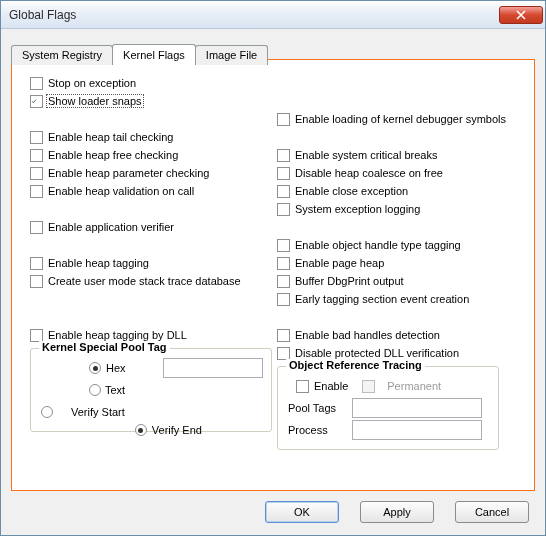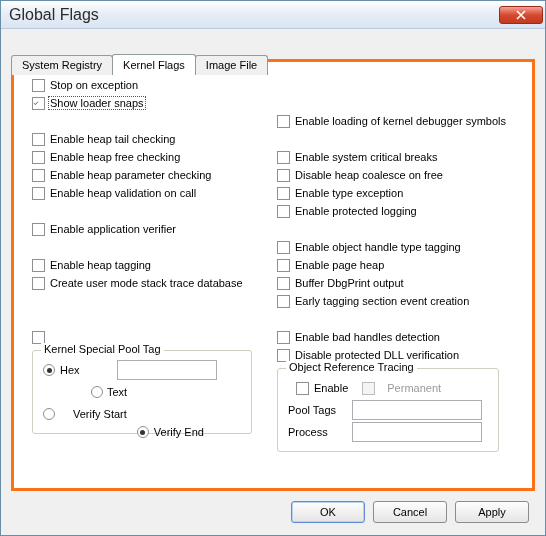--- a/index.html
+++ b/index.html
@@ -24,21 +24,21 @@
     height: 28px;
     background: linear-gradient(to bottom, #fdfeff, #e6edf6 50%, #dae5f2);
     border-bottom: 1px solid #b7c8dd;
     display: flex;
     align-items: center;
     padding: 0 2px 0 8px;
   }
   .titlebar .title {
     flex: 1;
     color: #2b2b2b;
-    font-size: 16px;
+    font-size: 12px;
   }
   .close-btn {
     width: 44px;
     height: 18px;
     background: linear-gradient(to bottom, #f4a09a, #d5492f 50%, #c13a21);
     border: 1px solid #9a2a16;
     border-radius: 3px;
     display: flex;
     align-items: center;
     justify-content: center;
@@ -49,21 +49,21 @@
   .client {
     flex: 1;
     padding: 10px 10px 8px 10px;
     background: #f0f0f0;
     display: flex;
     flex-direction: column;
   }
   .tabstrip {
     display: flex;
     position: relative;
-    top: 16px;
+    top: 6px;
     z-index: 2;
   }
   .tab {
     padding: 3px 10px 4px 10px;
     border: 1px solid #919b9c;
     border-bottom: none;
     background: #f0f0f0;
     margin-right: -1px;
     border-radius: 3px 3px 0 0;
     cursor: default;
@@ -72,21 +72,21 @@
   .tab.active {
     background: #fff;
     position: relative;
     z-index: 3;
     padding-top: 4px;
     margin-top: -1px;
   }
   .tabpanel {
     flex: 1;
     background: #fff;
-    border: 3px solid #f97316;
+    border: 1px solid #f97316;
     padding: 14px 10px 10px 18px;
     position: relative;
   }
   .cols {
     display: flex;
     gap: 0;
   }
   .col { width: 50%; }
   .col.right { padding-left: 0px; }
   .row {
@@ -133,20 +133,21 @@
     padding: 8px 8px 8px 10px;
     position: relative;
   }
   .groupbox > .legend {
     position: absolute;
     top: -8px;
     left: 8px;
     background: #fff;
     padding: 0 3px;
     color: #000;
+    font-weight: bold;
   }
   .radio {
     width: 12px;
     height: 12px;
     border: 1px solid #8e8f8f;
     border-radius: 50%;
     background: #fff;
     display: inline-flex;
     align-items: center;
     justify-content: center;
@@ -181,20 +182,21 @@
   .btn {
     min-width: 74px;
     height: 22px;
     border: 1px solid #8b8b8b;
     background: linear-gradient(to bottom, #fdfdfd, #e5e5e5);
     border-radius: 3px;
     display: flex;
     align-items: center;
     justify-content: center;
     cursor: default;
+    margin-left: 13px;
   }
   .btn.default {
     border-color: #5f8dd3;
     box-shadow: 0 0 0 1px #b7d3f2 inset;
   }
   fieldset { margin: 0; }
 </style>
 </head>
 <body>
 
@@ -259,26 +261,27 @@
             <label class="lbl">Enable heap tagging</label>
           </div>
           <div class="row">
             <span class="cb"></span>
             <label class="lbl">Create user mode stack trace database</label>
           </div>
           <div class="spacer"></div>
           <div class="spacer"></div>
           <div class="row">
             <span class="cb"></span>
+            <label class="lbl">Enable heap tagging by DLL</label>
           </div>
 
           <fieldset class="groupbox" style="width:220px;">
             <span class="legend">Kernel Special Pool Tag</span>
             <div class="gb-row">
-              <div style="display:flex;align-items:center;gap:5px;width:68px;">
+              <div style="display:flex;align-items:center;gap:5px;width:68px;margin-left:48px;">
                 <span class="radio checked"></span>
                 <label class="lbl">Hex</label>
               </div>
               <input class="textinput" style="width: 100px;" value="">
             </div>
             <div class="gb-row">
               <div style="display:flex;align-items:center;gap:4px;width:68px;padding-left:48px;">
                 <span class="radio"></span>
                 <label class="lbl">Text</label>
               </div>
@@ -307,25 +310,25 @@
           <div class="row">
             <span class="cb"></span>
             <label class="lbl">Enable system critical breaks</label>
           </div>
           <div class="row">
             <span class="cb"></span>
             <label class="lbl">Disable heap coalesce on free</label>
           </div>
           <div class="row">
             <span class="cb"></span>
-            <label class="lbl">Enable type exception</label>
-          </div>
-          <div class="row">
-            <span class="cb"></span>
-            <label class="lbl">Enable protected logging</label>
+            <label class="lbl">Enable close exception</label>
+          </div>
+          <div class="row">
+            <span class="cb"></span>
+            <label class="lbl">System exception logging</label>
           </div>
           <div class="spacer"></div>
           <div class="row">
             <span class="cb"></span>
             <label class="lbl">Enable object handle type tagging</label>
           </div>
           <div class="row">
             <span class="cb"></span>
             <label class="lbl">Enable page heap</label>
           </div>
@@ -367,17 +370,17 @@
               <label class="lbl" style="width:58px;">Process</label>
               <input class="textinput" style="width: 130px;" value="">
             </div>
           </fieldset>
         </div>
       </div>
     </div>
 
     <div class="buttons">
       <div class="btn default">OK</div>
+      <div class="btn">Apply</div>
       <div class="btn">Cancel</div>
-      <div class="btn">Apply</div>
     </div>
   </div>
 </div>
 
 </body></html>

